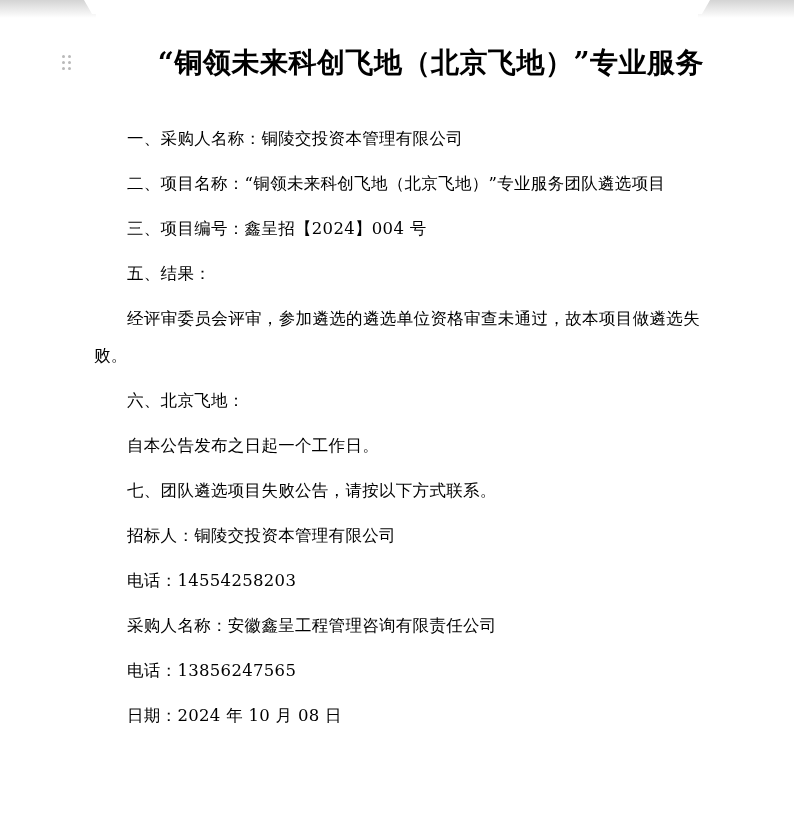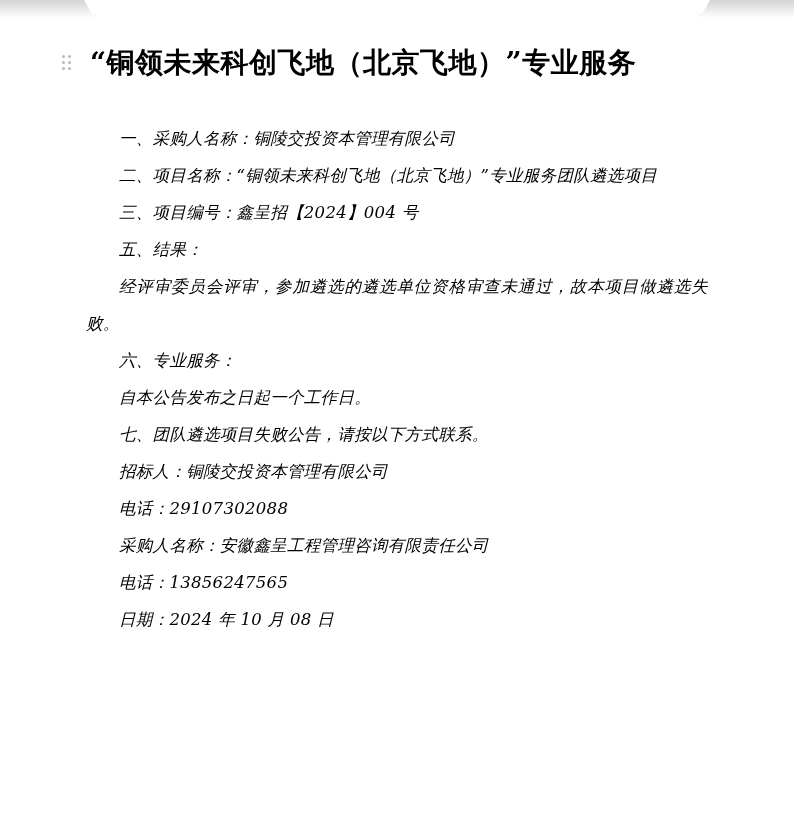--- a/index.html
+++ b/index.html
@@ -86,46 +86,45 @@
   .doc-body {
     position: absolute;
     left: 0;
     top: 0;
     width: 794px;
     padding: 42px 86px 0 86px;
     box-sizing: border-box;
   }
 
   .title {
-    text-align: left;
+    text-align: right;
     font-family: "DejaVu Serif", "Liberation Serif", serif;
     font-weight: bold;
     font-size: 28px;
     line-height: 42px;
     letter-spacing: 0.5px;
     color: #000;
     margin: 0 0 0 0;
     padding: 0 4px;
   }
 
   .content {
     margin-top: 36px;
     font-size: 16.5px;
     line-height: 37px;
     color: #000;
     font-family: "DejaVu Serif", "Liberation Serif", serif;
     letter-spacing: .3px;
   }
 
   p.para {
-    margin: 0;
+    margin: 8px;
     text-indent: 2em;
     text-align: justify;
     text-justify: inter-ideograph;
-    font-style: italic;
   }
 </style>
 </head>
 <body>
 
 <div class="page">
 
   <div class="page-edge-left"></div>
   <div class="page-edge-right"></div>
   <div class="corner-fold-left"></div>
@@ -145,24 +144,24 @@
     <div class="title">
       <div>“铜领未来科创飞地（北京飞地）”专业服务</div>
     </div>
 
     <div class="content">
       <p class="para">一、采购人名称：铜陵交投资本管理有限公司</p>
       <p class="para">二、项目名称：“铜领未来科创飞地（北京飞地）”专业服务团队遴选项目</p>
       <p class="para">三、项目编号：鑫呈招【2024】004 号</p>
       <p class="para">五、结果：</p>
       <p class="para">经评审委员会评审，参加遴选的遴选单位资格审查未通过，故本项目做遴选失败。</p>
-      <p class="para">六、专业服务：</p>
+      <p class="para">六、北京飞地：</p>
       <p class="para">自本公告发布之日起一个工作日。</p>
       <p class="para">七、团队遴选项目失败公告，请按以下方式联系。</p>
       <p class="para">招标人：铜陵交投资本管理有限公司</p>
-      <p class="para">电话：29107302088</p>
+      <p class="para">电话：14554258203</p>
       <p class="para">采购人名称：安徽鑫呈工程管理咨询有限责任公司</p>
       <p class="para">电话：13856247565</p>
       <p class="para">日期：2024 年 10 月 08 日</p>
     </div>
 
   </div>
 </div>
 
 </body></html>

